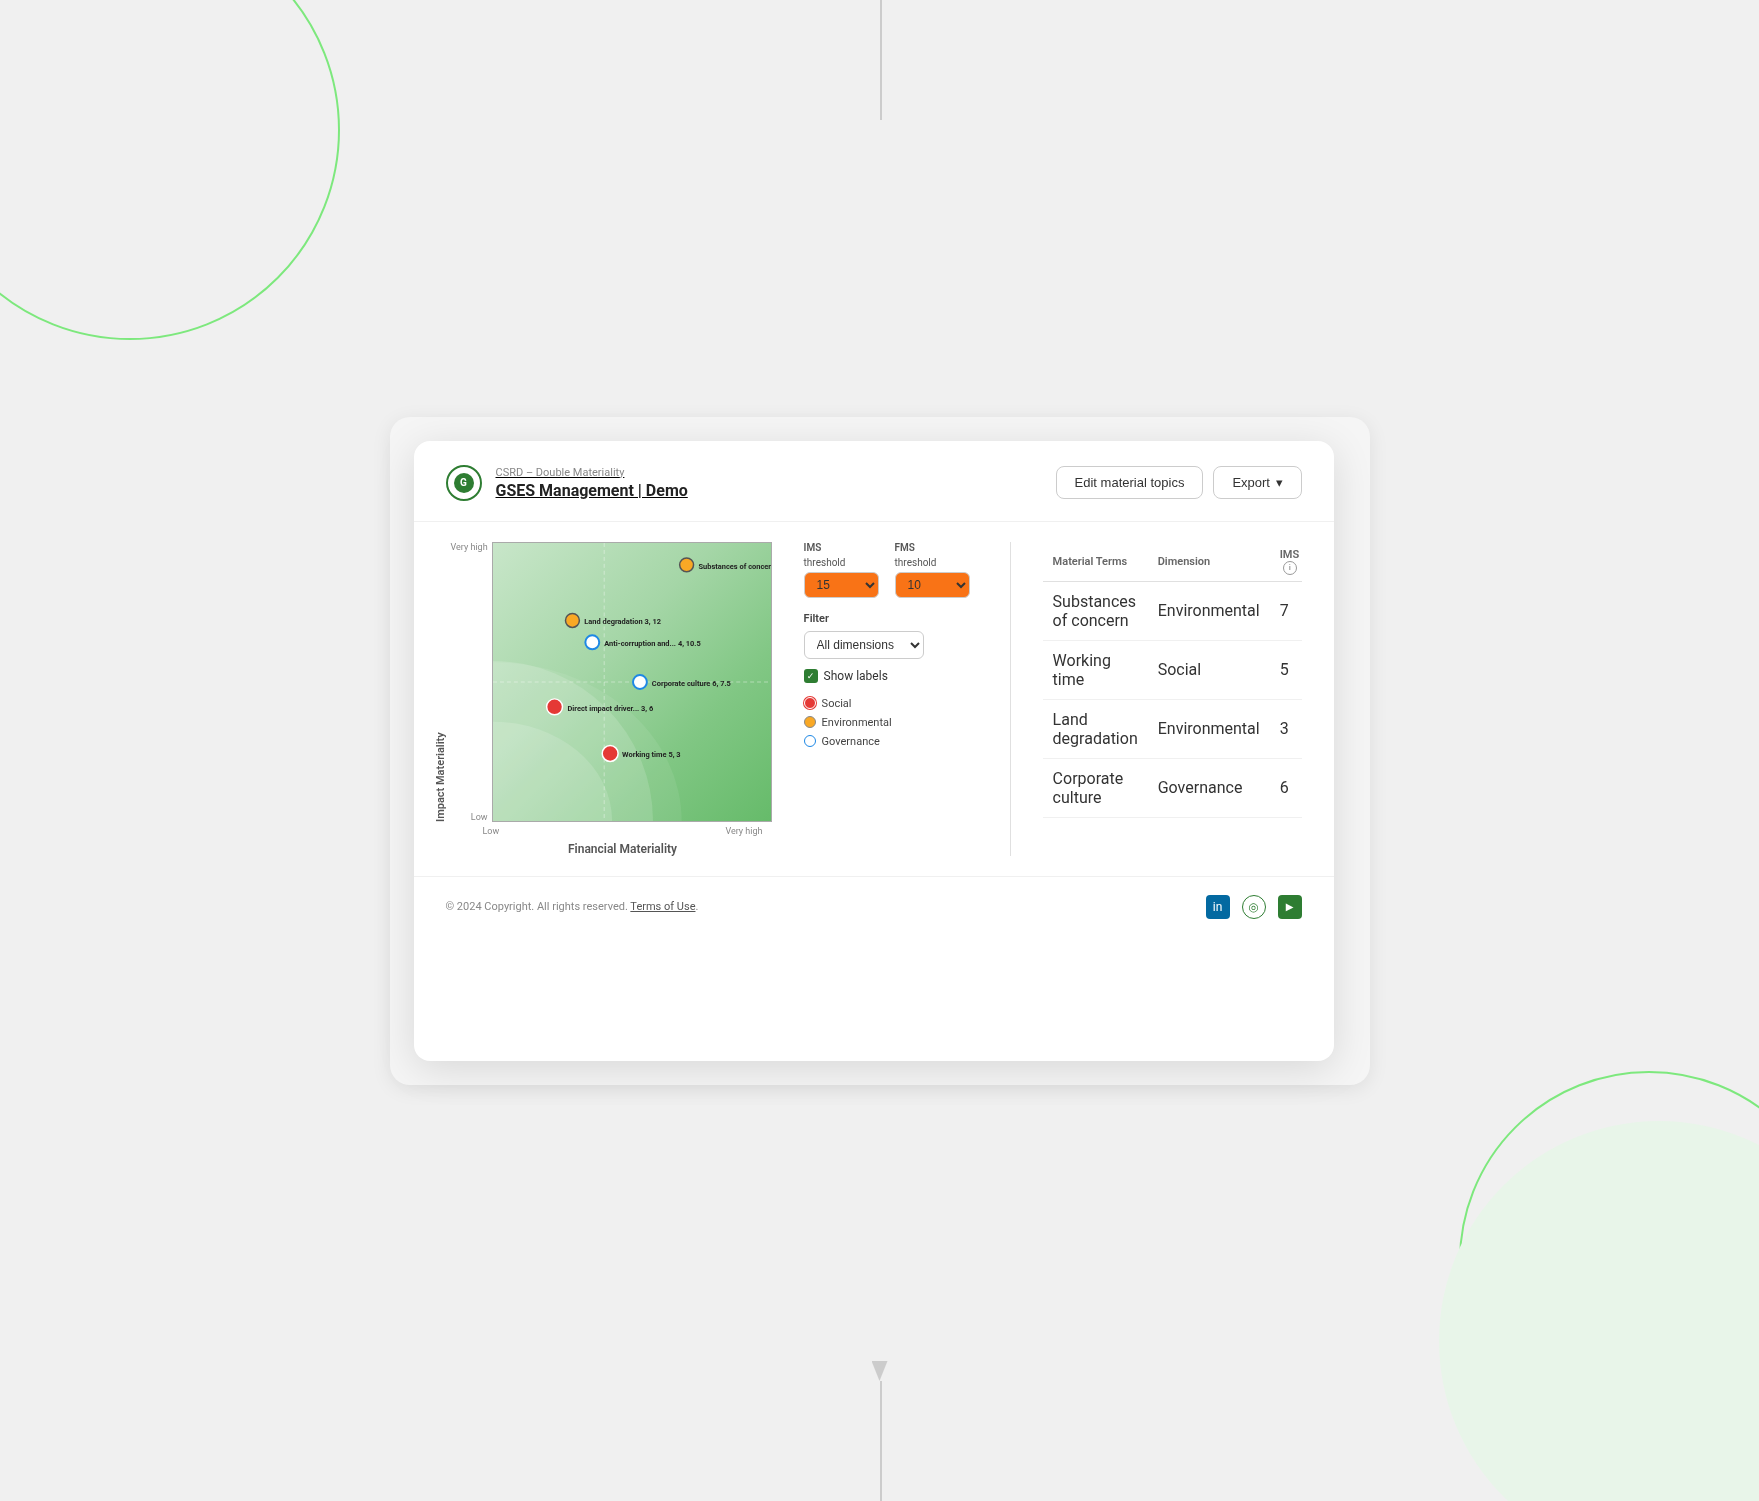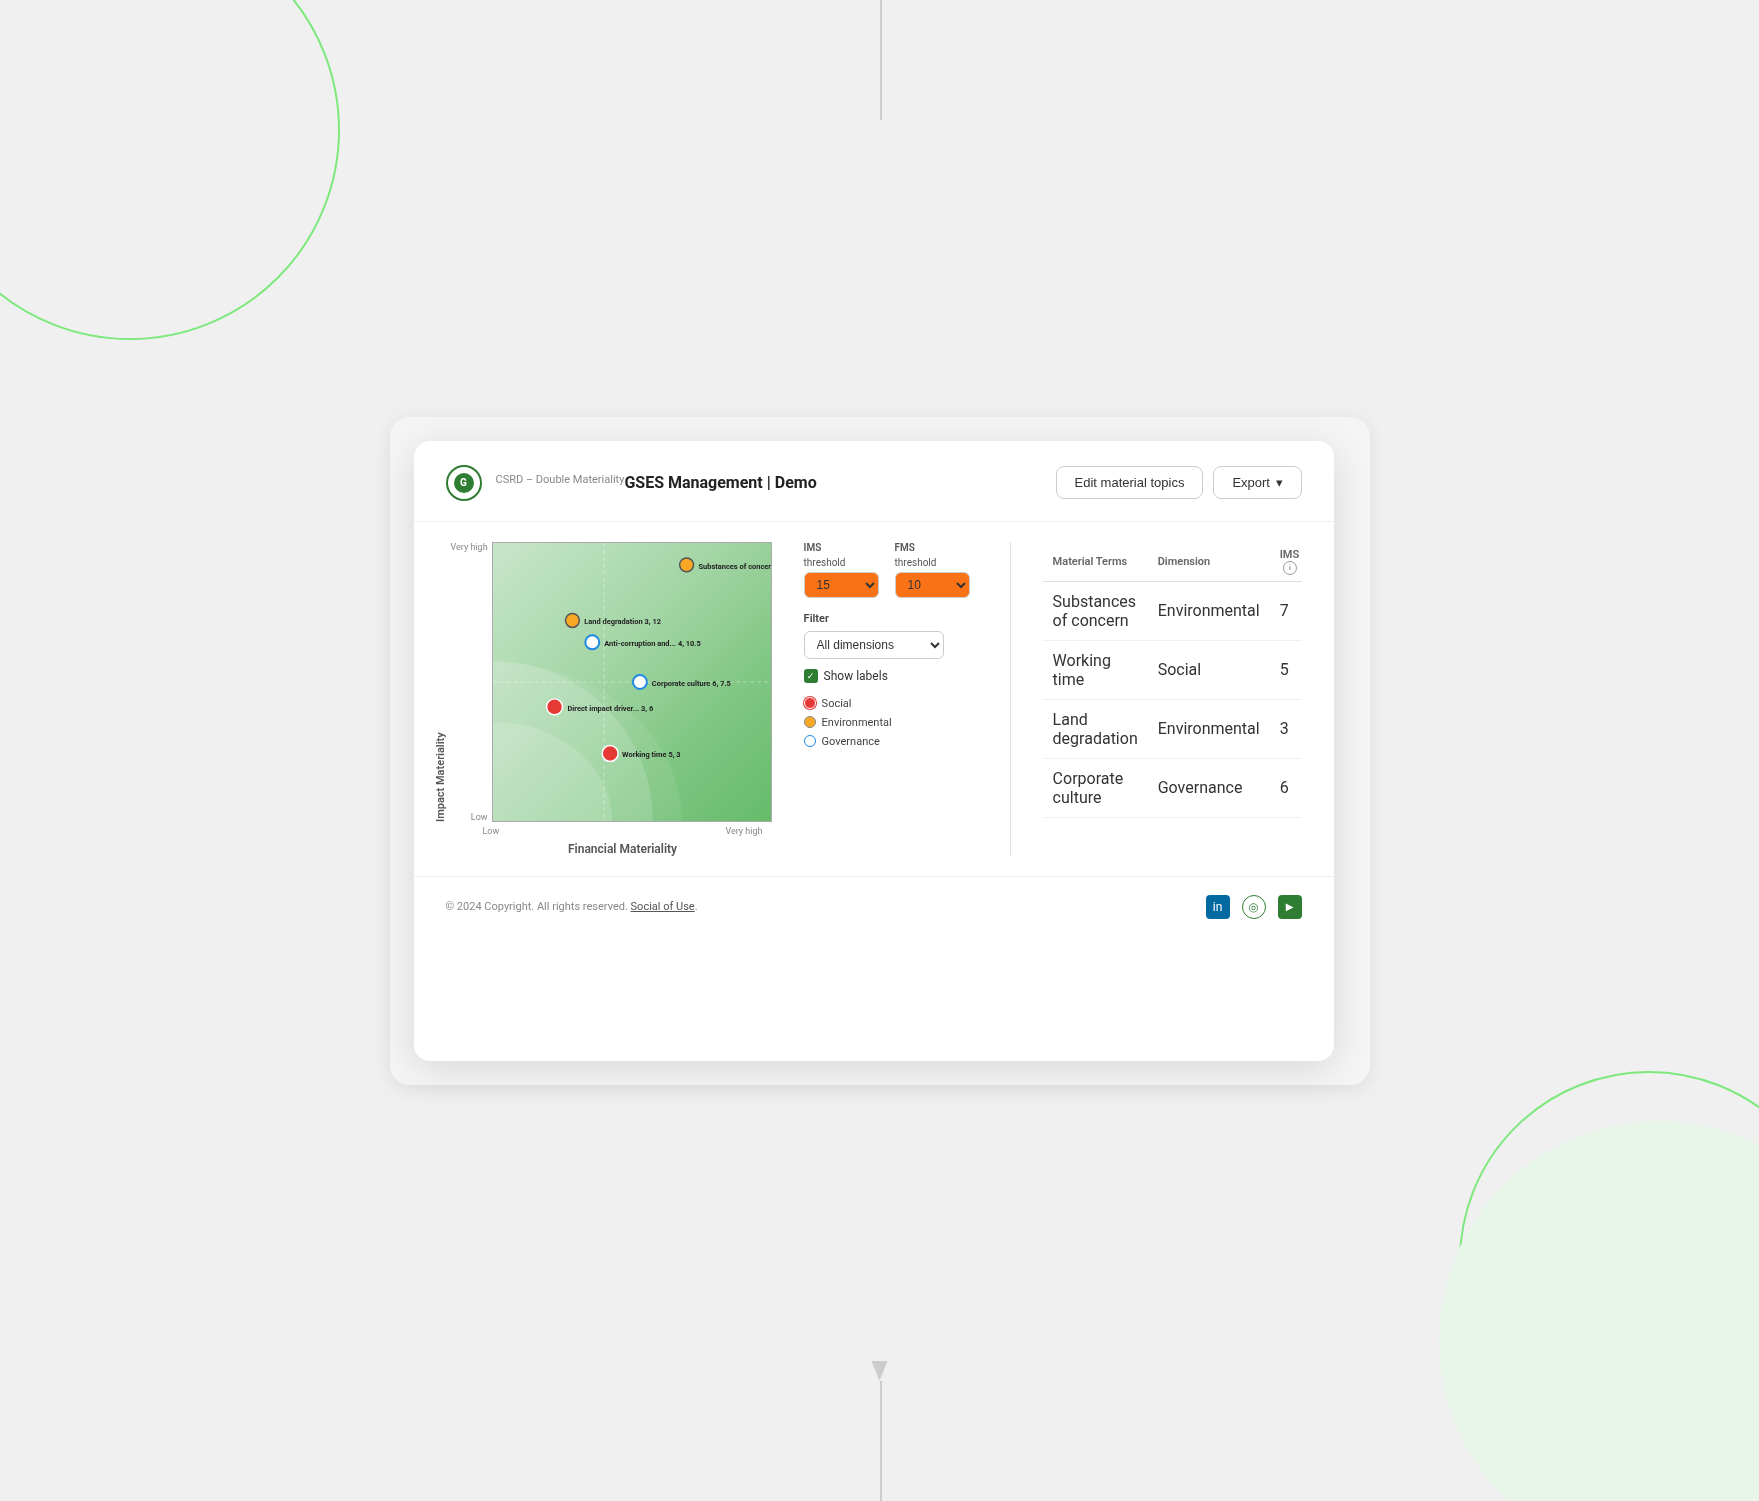--- a/index.html
+++ b/index.html
@@ -122,21 +122,22 @@
       border-radius: 50%;
       display: flex;
       align-items: center;
       justify-content: center;
       color: white;
       font-size: 10px;
       font-weight: bold;
     }
     .header-titles {
       display: flex;
-      flex-direction: row;
+      flex-direction: column;
+      text-decoration: underline;
     }
     .header-subtitle {
       font-size: 11px;
       color: #888;
       margin-bottom: 2px;
     }
     .header-title {
       font-size: 16px;
       font-weight: 700;
       color: #222;
@@ -292,21 +293,21 @@
       margin-bottom: 6px;
     }
     .filter-select {
       border: 1px solid #ccc;
       border-radius: 6px;
       padding: 5px 8px;
       font-size: 12px;
       color: #333;
       background: white;
       cursor: pointer;
-      width: 140px;
+      width: 120px;
       margin-bottom: 10px;
     }
     .show-labels-row {
       display: flex;
       align-items: center;
       gap: 6px;
       margin-bottom: 14px;
     }
     .checkbox-checked {
       width: 14px;
@@ -628,21 +629,21 @@
   </tr>
             </tbody>
         </table>
       </div>
 
     </div>
 
     <div class="card-footer">
       <div class="footer-text">
         <span>© 2024 Copyright. All rights reserved.</span>
-        <a href="#">Social of Use</a>.
+        <a href="#">Terms of Use</a>.
       </div>
       <div class="footer-icons">
         <div class="footer-icon">in</div>
         <div class="footer-icon-circle">◎</div>
         <div class="footer-icon-yt">▶</div>
       </div>
     </div>
 
   </div>
 </div>

